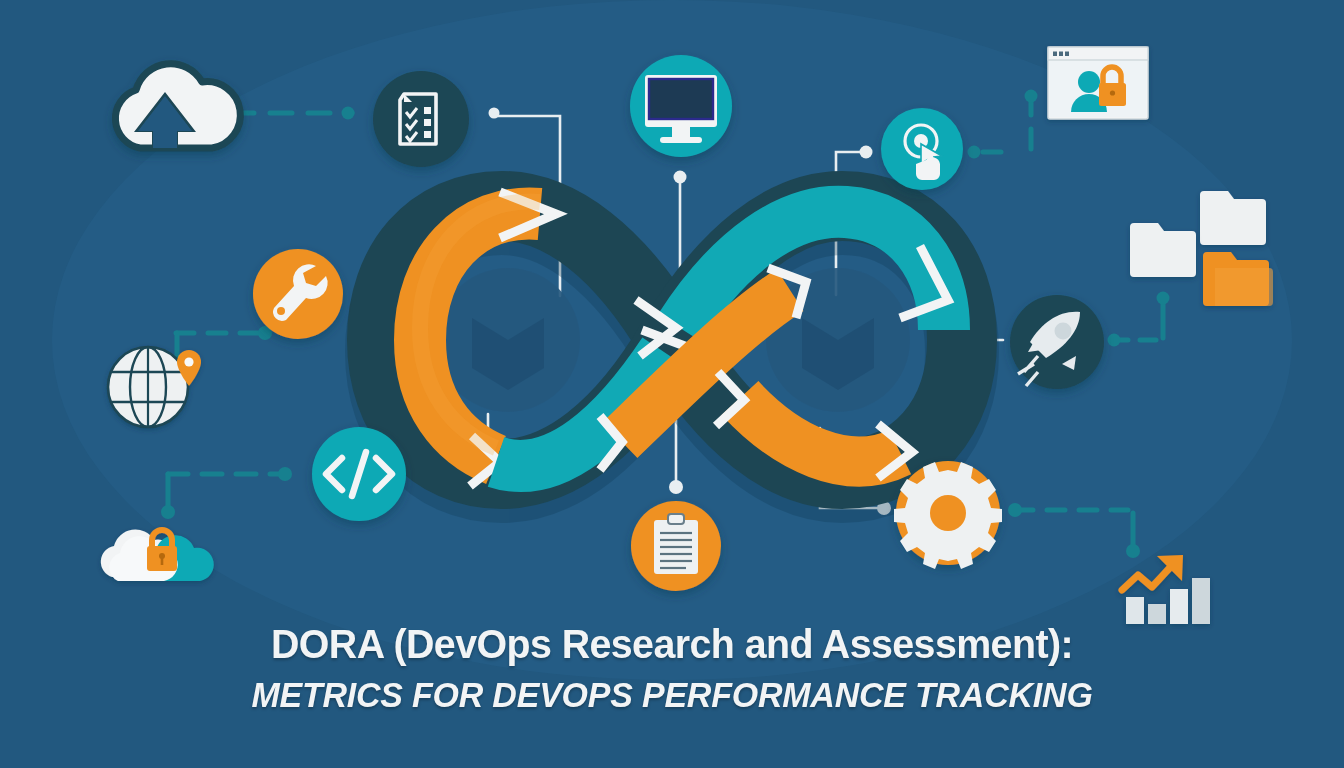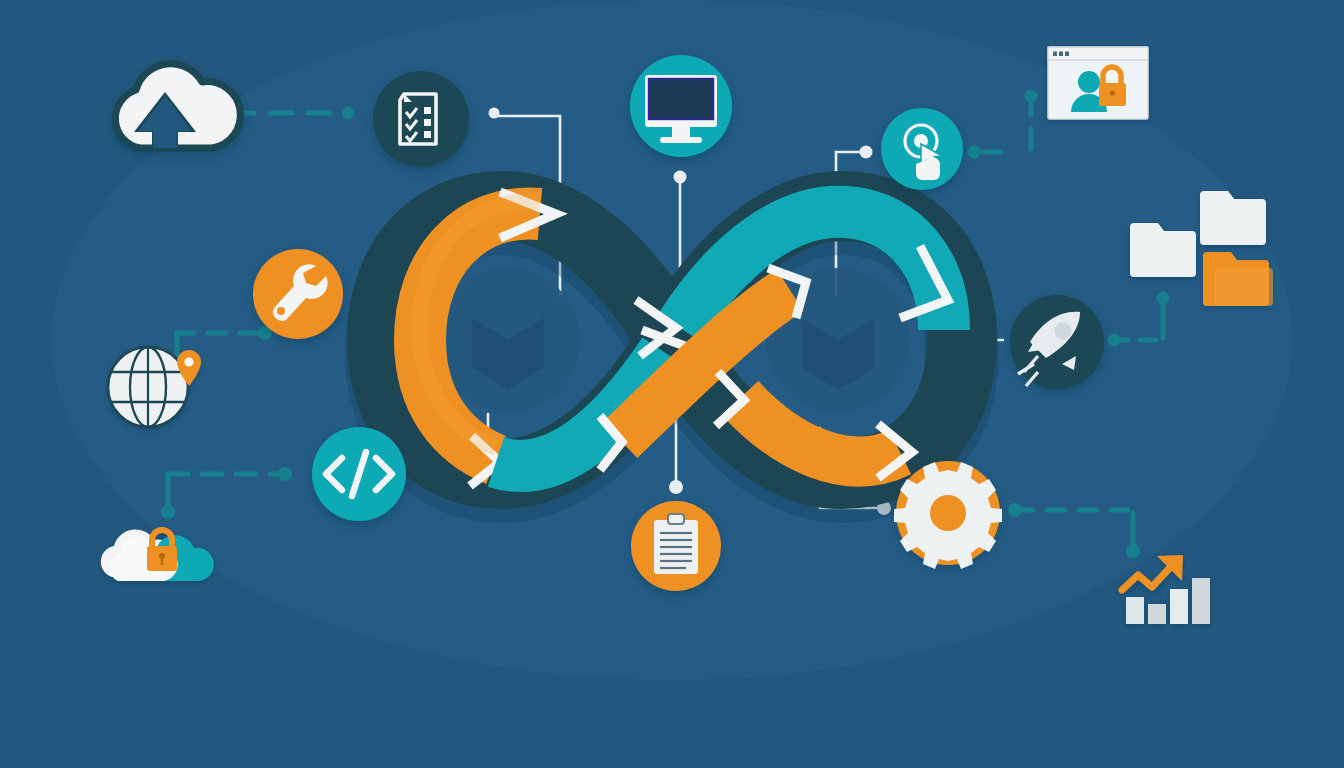--- a/index.html
+++ b/index.html
@@ -366,14 +366,18 @@
       <rect x="1126" y="597" width="18" height="27" fill="#dfe6ea"></rect>
       <rect x="1148" y="604" width="18" height="20" fill="#cdd7dc"></rect>
       <rect x="1170" y="589" width="18" height="35" fill="#e6ebee"></rect>
       <rect x="1192" y="578" width="18" height="46" fill="#cdd7dc"></rect>
       <path d="M1122 590 l16 -15 l14 12 l25 -27" fill="none" stroke="#ef9122" stroke-width="7" stroke-linejoin="round" stroke-linecap="round"></path>
       <path d="M1157 556 l26 -1 l-1 26 z" fill="#ef9122"></path>
     </g>
 
   </svg>
 
+  <div class="title-block">
+    <div class="title-main">DORA (DevOps Research and Assessment):</div>
+    <div class="title-sub">METRICS FOR DEVOPS PERFORMANCE TRACKING</div>
+  </div>
 
 </div>
 
 </body></html>

